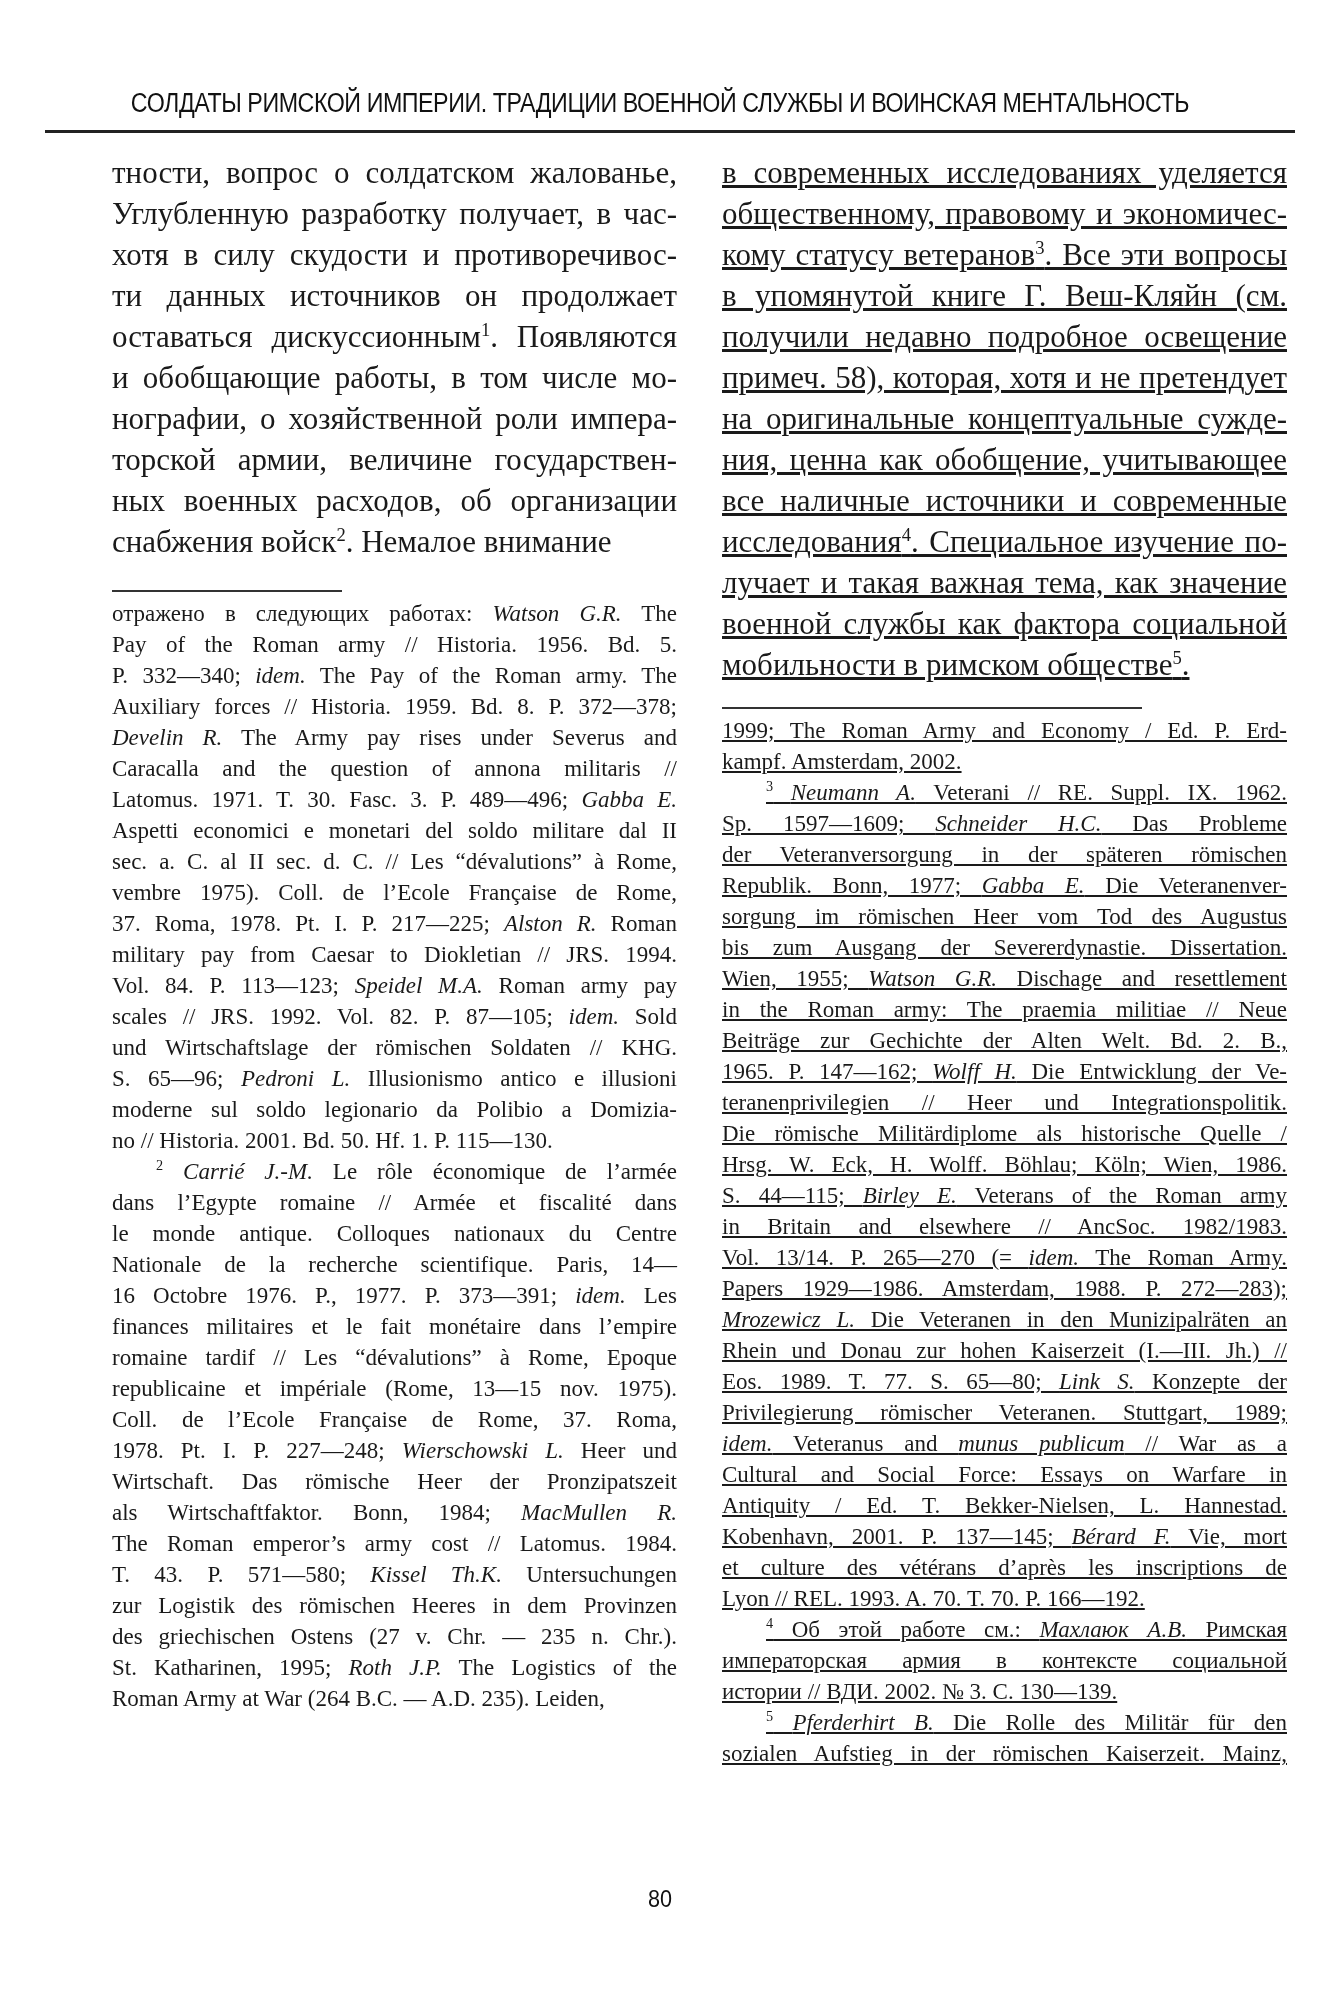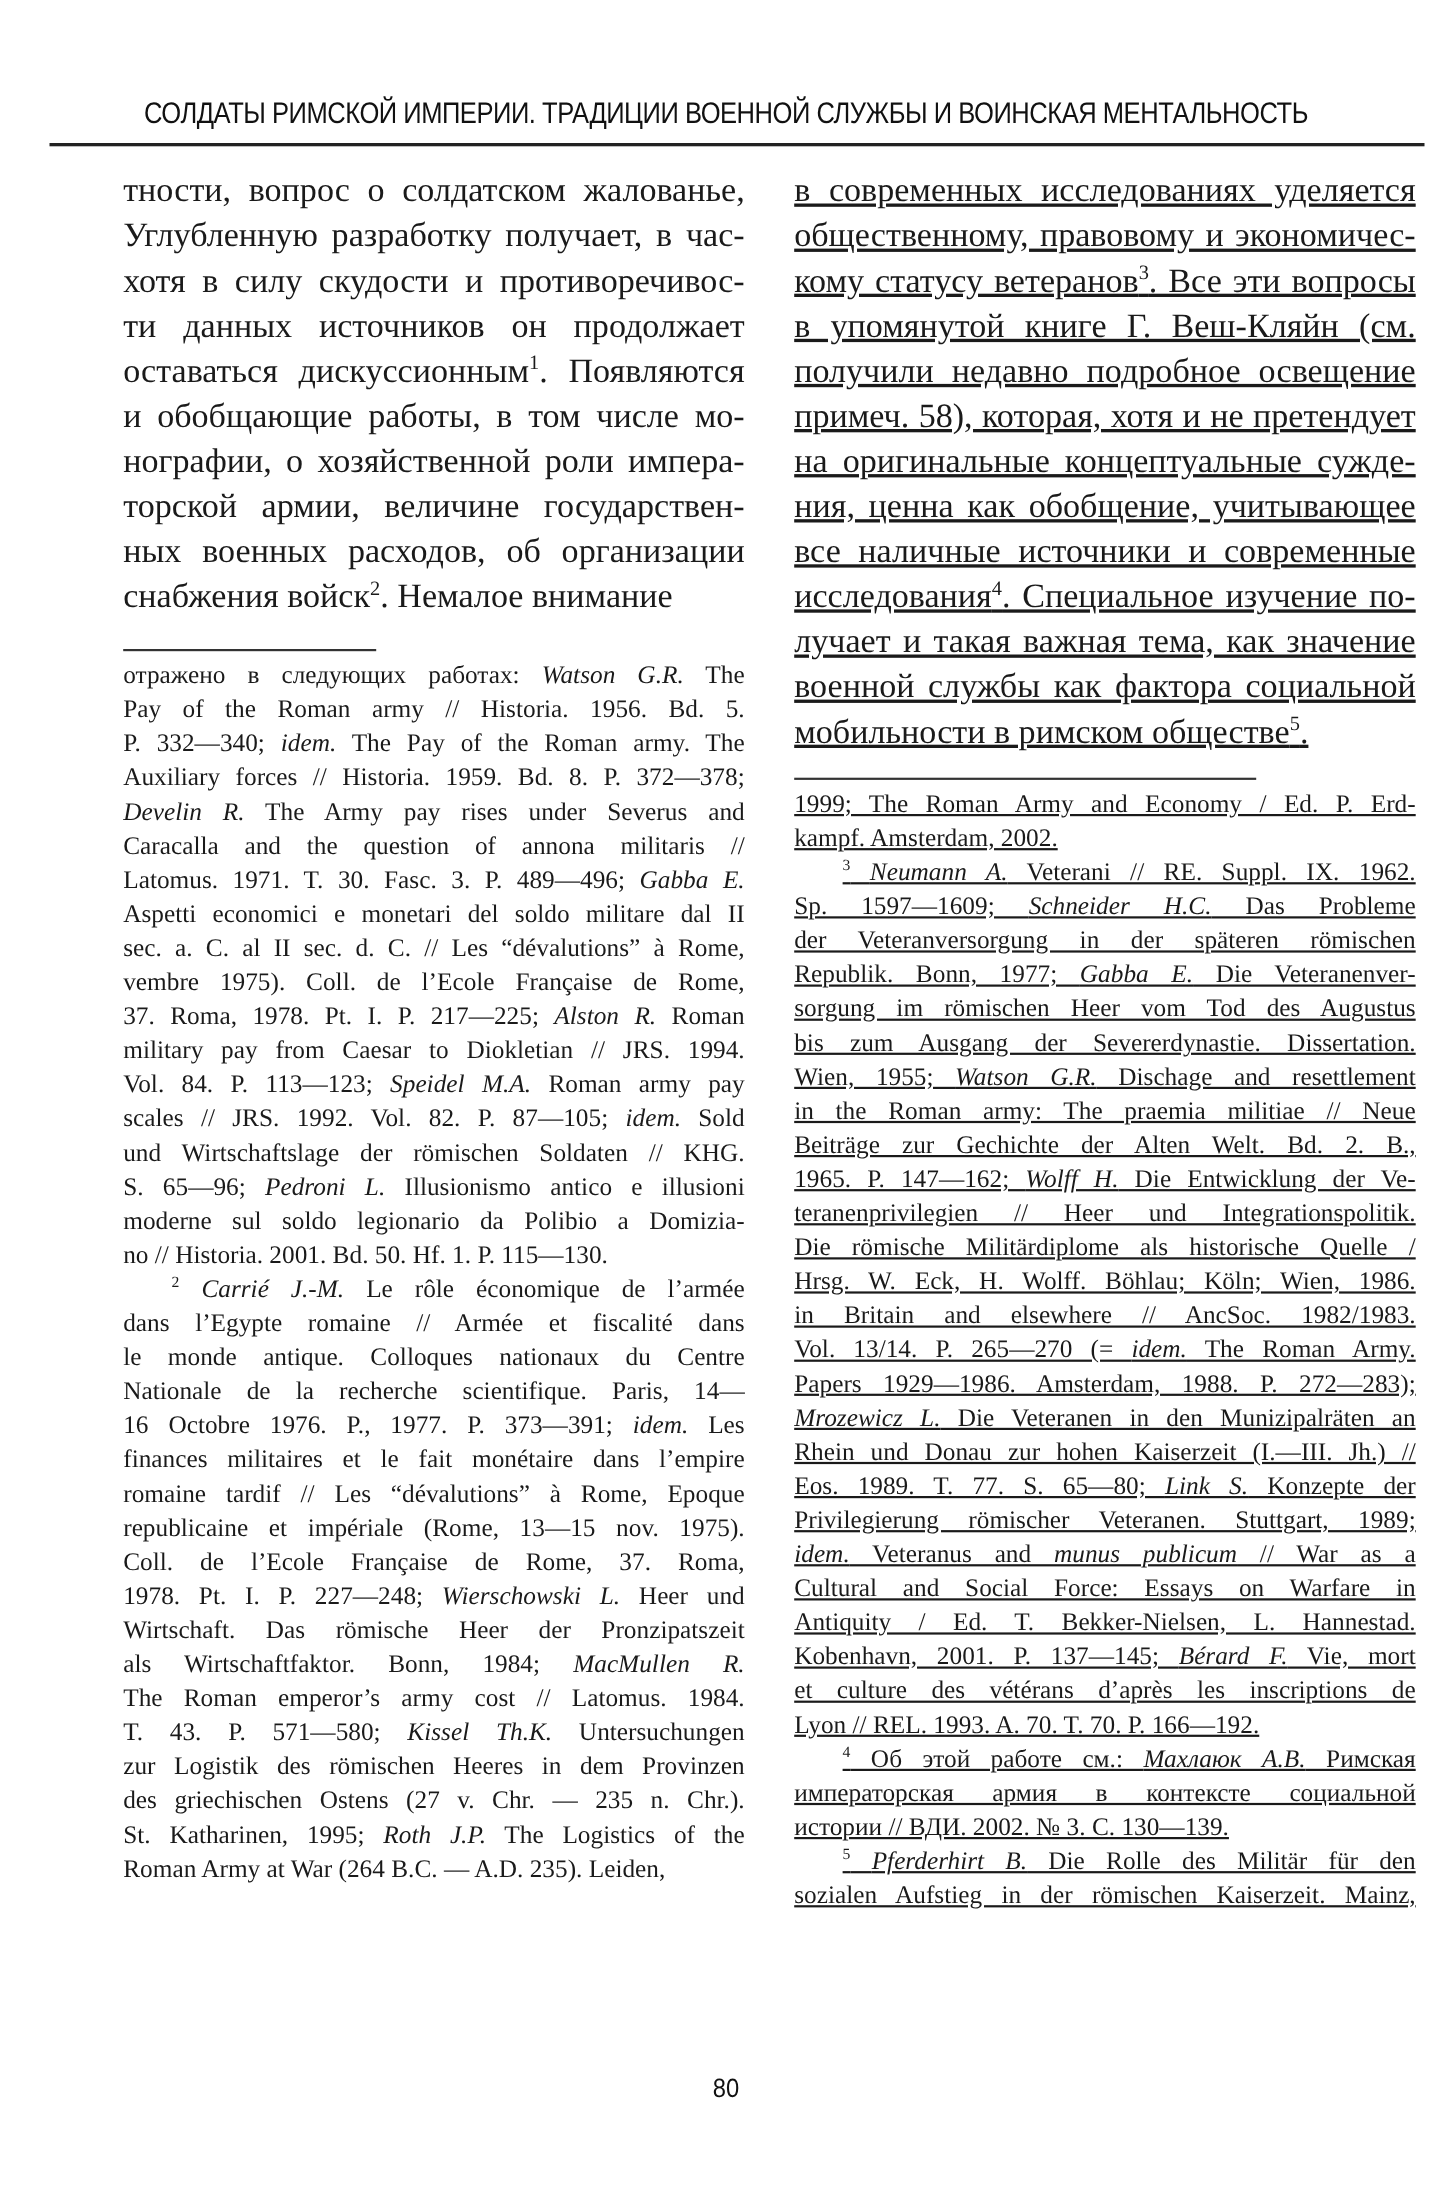--- a/index.html
+++ b/index.html
@@ -120,20 +120,21 @@
       <span class="ln">Republik. Bonn, 1977; <i>Gabba E.</i> Die Veteranenver-</span>
       <span class="ln">sorgung im römischen Heer vom Tod des Augustus</span>
       <span class="ln">bis zum Ausgang der Severerdynastie. Dissertation.</span>
       <span class="ln">Wien, 1955; <i>Watson G.R.</i> Dischage and resettlement</span>
       <span class="ln">in the Roman army: The praemia militiae // Neue</span>
       <span class="ln">Beiträge zur Gechichte der Alten Welt. Bd. 2. B.,</span>
       <span class="ln">1965. P. 147—162; <i>Wolff H.</i> Die Entwicklung der Ve-</span>
       <span class="ln">teranenprivilegien // Heer und Integrationspolitik.</span>
       <span class="ln">Die römische Militärdiplome als historische Quelle /</span>
       <span class="ln">Hrsg. W. Eck, H. Wolff. Böhlau; Köln; Wien, 1986.</span>
+      <span class="ln">S. 44—115; <i>Birley E.</i> Veterans of the Roman army</span>
       <span class="ln">in Britain and elsewhere // AncSoc. 1982/1983.</span>
       <span class="ln">Vol. 13/14. P. 265—270 (= <i>idem.</i> The Roman Army.</span>
       <span class="ln">Papers 1929—1986. Amsterdam, 1988. P. 272—283);</span>
       <span class="ln"><i>Mrozewicz L.</i> Die Veteranen in den Munizipalräten an</span>
       <span class="ln">Rhein und Donau zur hohen Kaiserzeit (I.—III. Jh.) //</span>
       <span class="ln">Eos. 1989. T. 77. S. 65—80; <i>Link S.</i> Konzepte der</span>
       <span class="ln">Privilegierung römischer Veteranen. Stuttgart, 1989;</span>
       <span class="ln"><i>idem.</i> Veteranus and <i>munus publicum</i> // War as a</span>
       <span class="ln">Cultural and Social Force: Essays on Warfare in</span>
       <span class="ln">Antiquity / Ed. T. Bekker-Nielsen, L. Hannestad.</span>

